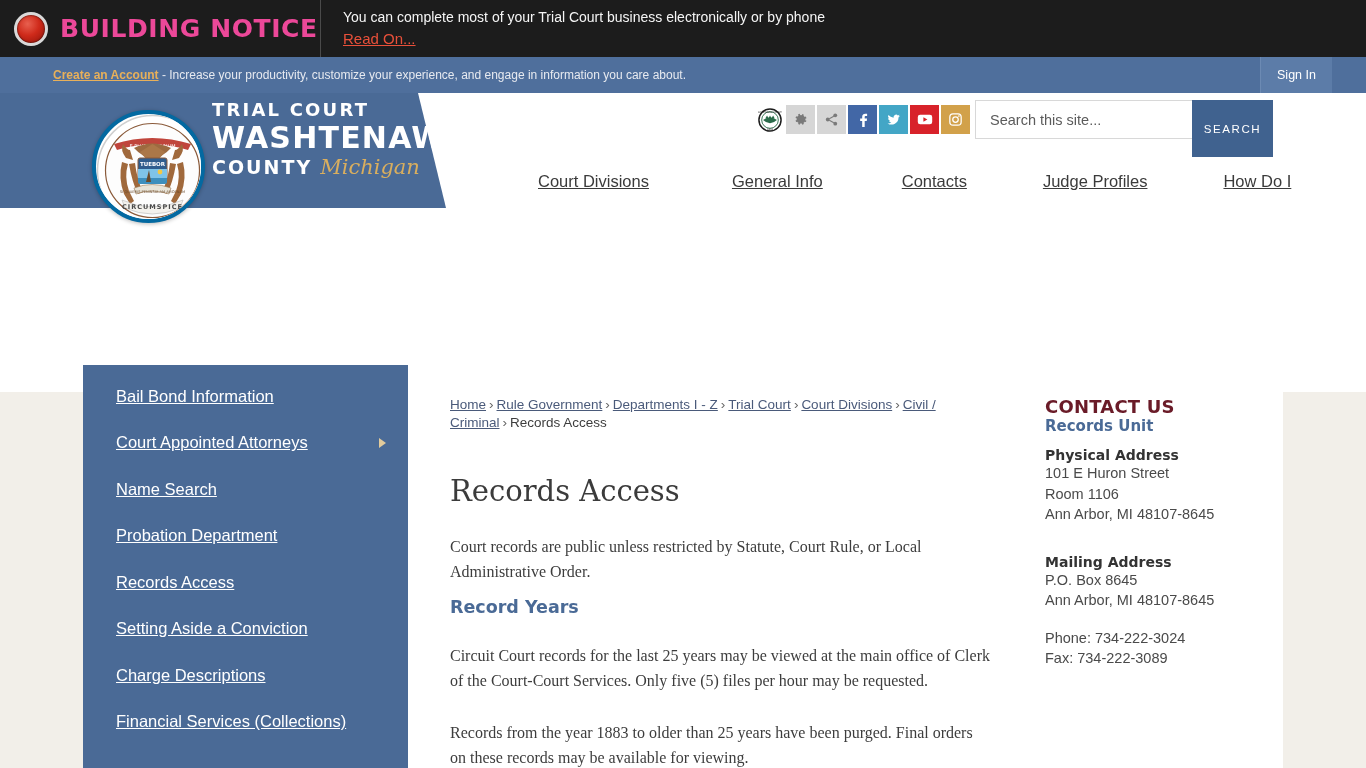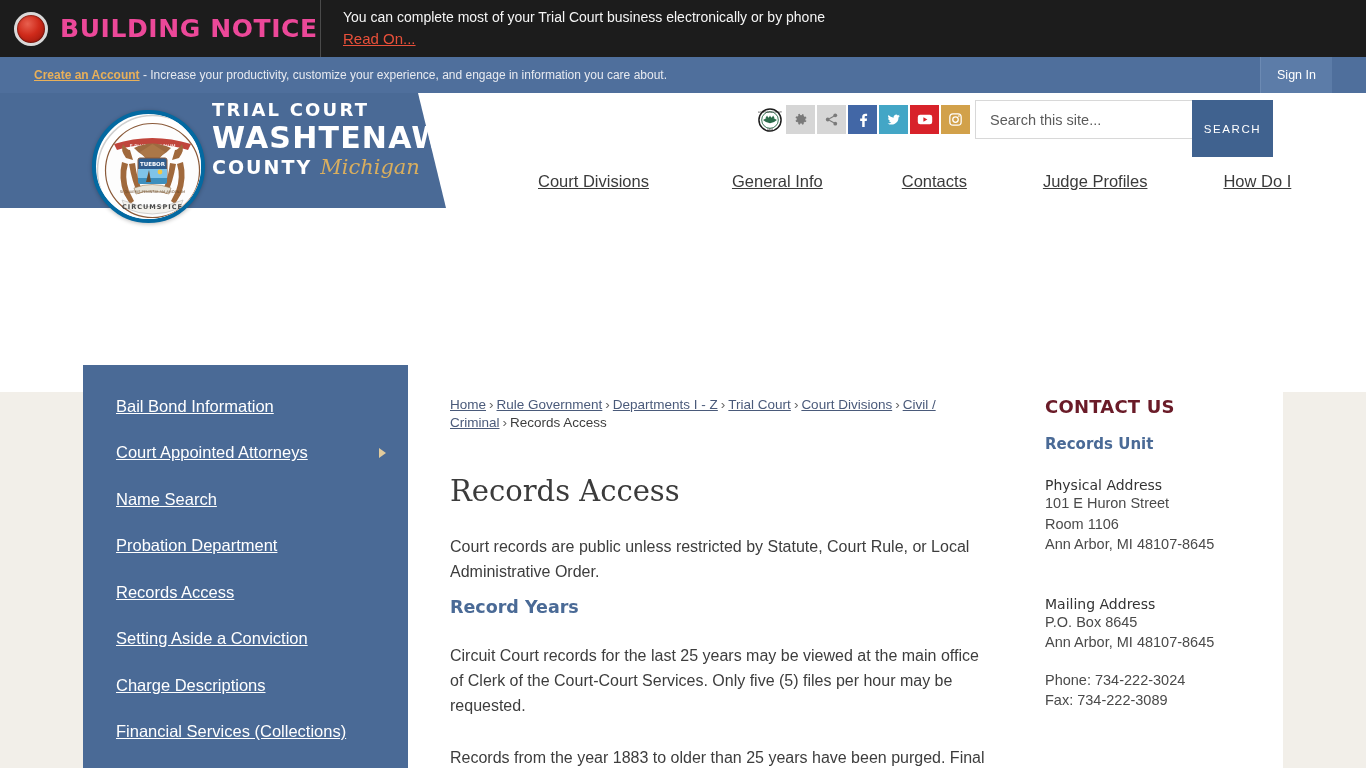--- a/index.html
+++ b/index.html
@@ -32,21 +32,21 @@
   }
   .notice-right { padding-left:22px; line-height:1.35; }
   .notice-msg { color:#f5f5f5; font-size:14px; }
   .notice-read { color:#e8503a; font-size:15px; margin-top:2px; display:inline-block; }
 
   
   .acct-bar {
     position:absolute; top:57px; left:0; width:1366px; height:36px;
     background:#4f6f9c; display:flex; align-items:center;
   }
-  .acct-text { padding-left:34px; font-size:12px; color:#e7eaf0; }
+  .acct-text { padding-left:53px; font-size:12px; color:#e7eaf0; }
   .acct-text .create { color:#e8b05a; font-weight:bold; }
   .signin-btn {
     position:absolute; right:34px; top:0; height:36px; width:72px;
     background:#5c7ca8; color:#ffffff; font-size:12.5px;
     display:flex; align-items:center; justify-content:center;
     border-left:1px solid #6c8ab3;
   }
 
   
   .header-band {
@@ -142,21 +142,21 @@
   .content-white {
     position:absolute; top:392px; left:83px; width:1200px; height:376px; background:#ffffff;
   }
   .content-white-top {
     position:absolute; top:208px; left:83px; width:1200px; height:184px; background:#ffffff;
   }
 
   
   .sidebar {
     position:absolute; top:365px; left:83px; width:325px; height:403px;
-    background:#4a6a96; z-index:4; padding-top:18px;
+    background:#4a6a96; z-index:4; padding-top:8px;
   }
   .side-item {
     position:relative; height:46.5px; display:flex; align-items:center;
     padding-left:33px; color:#ffffff; font-size:16.5px;
     font-family:"Liberation Sans", sans-serif;
   }
   .side-arrow {
     position:absolute; right:22px; top:50%; transform:translateY(-50%);
     width:0; height:0; border-left:7px solid #e2cb9c;
     border-top:5px solid transparent; border-bottom:5px solid transparent;
@@ -168,39 +168,39 @@
   .breadcrumb a { color:#4a5a7a; text-decoration:underline; }
   .breadcrumb .sep { color:#666; padding:0 3px; }
   .breadcrumb .cur { color:#3d3d3d; }
 
   .page-title {
     margin-top:42px; font-family:"DejaVu Serif", serif;
     font-size:29px; color:#3b3b3b; font-weight:normal;
   }
   .body-p {
     margin-top:27px; font-size:16px; color:#3d3d3d; line-height:1.56;
-    font-family:Liberation Sans, sans-serif;
+    font-family:Liberation Serif, serif;
   }
   .sub-head {
     margin-top:12px; font-family:"DejaVu Sans", sans-serif;
     font-weight:bold; font-size:17.5px; color:#4a6a96;
   }
 
   
   .contact-col { position:absolute; top:396px; left:1045px; width:215px; z-index:5; }
   .contact-head {
     font-family:"DejaVu Sans", sans-serif; font-weight:bold;
     font-size:18px; color:#6a1b28; letter-spacing:.2px;
   }
   .contact-unit {
-    margin-top:18px; font-family:"DejaVu Sans", sans-serif; font-weight:bold;
+    font-family:"DejaVu Sans", sans-serif; font-weight:bold;
     font-size:15px; color:#4a6a96;
   }
   .contact-label {
-    margin-top:24px; font-family:"DejaVu Sans", sans-serif; font-weight:normal;
+    margin-top:12px; font-family:"DejaVu Sans", sans-serif; font-weight:bold;
     font-size:14px; color:#333;
   }
   .contact-line { font-size:14.5px; color:#4a4a4a; line-height:1.42; }
   .contact-gap { height:17px; }
 </style>
 </head>
 <body>
 
 <div class="notice-bar">
   <div class="notice-left">

